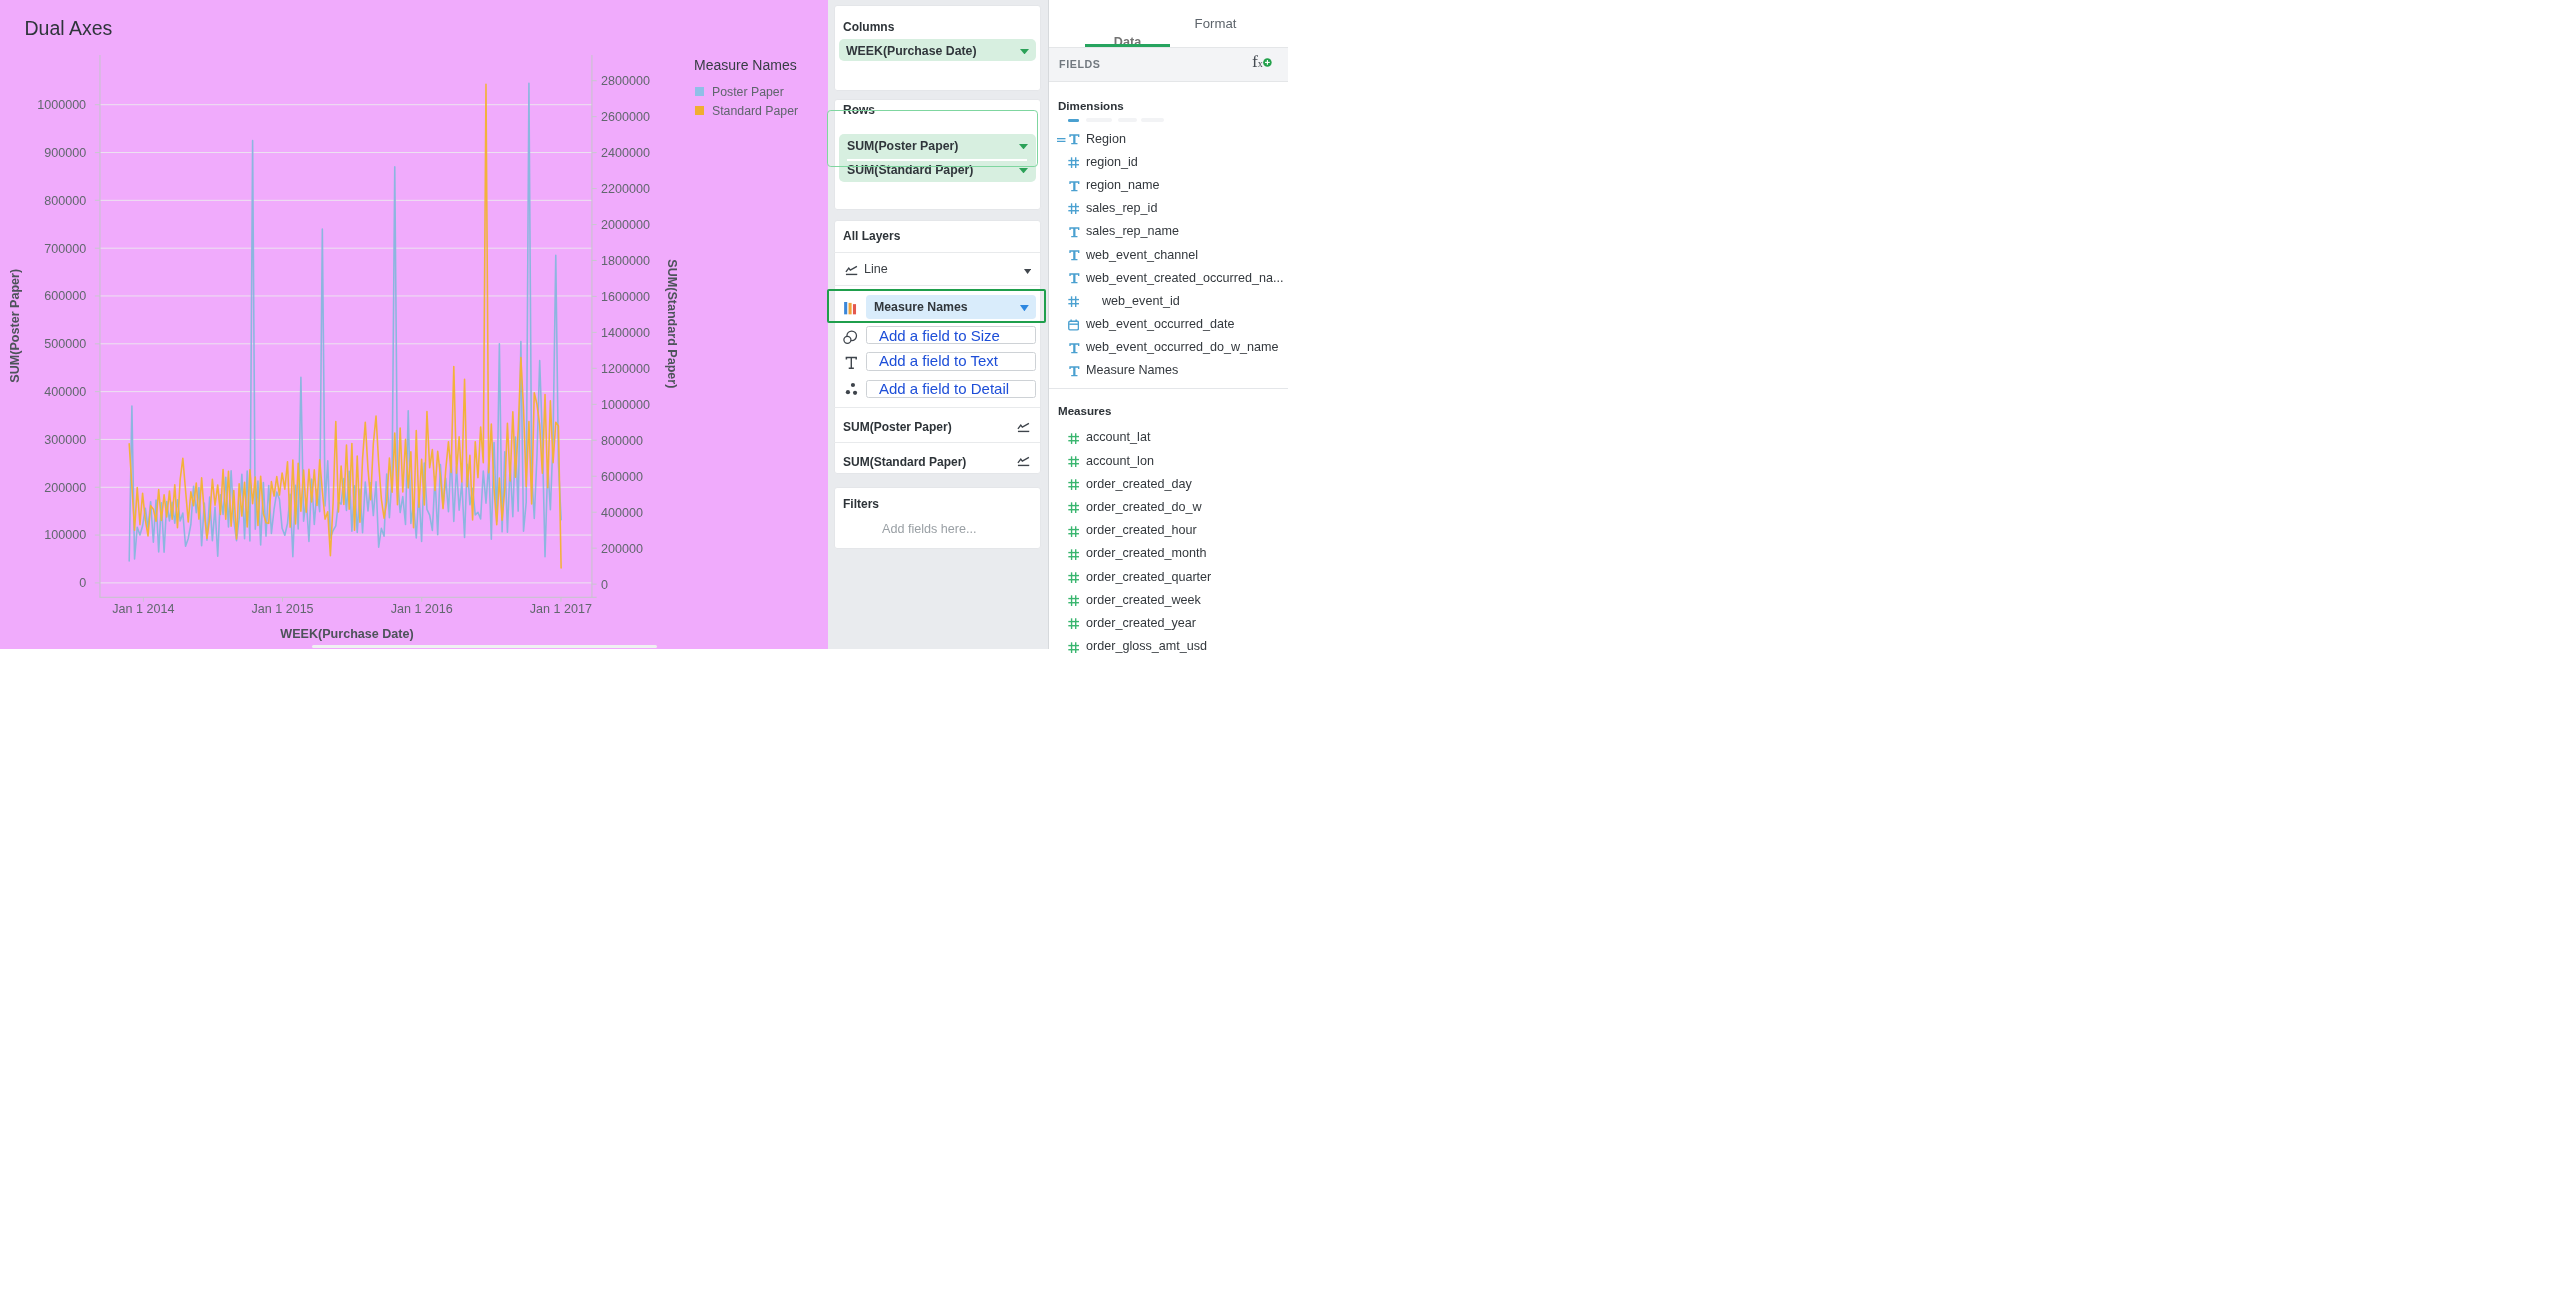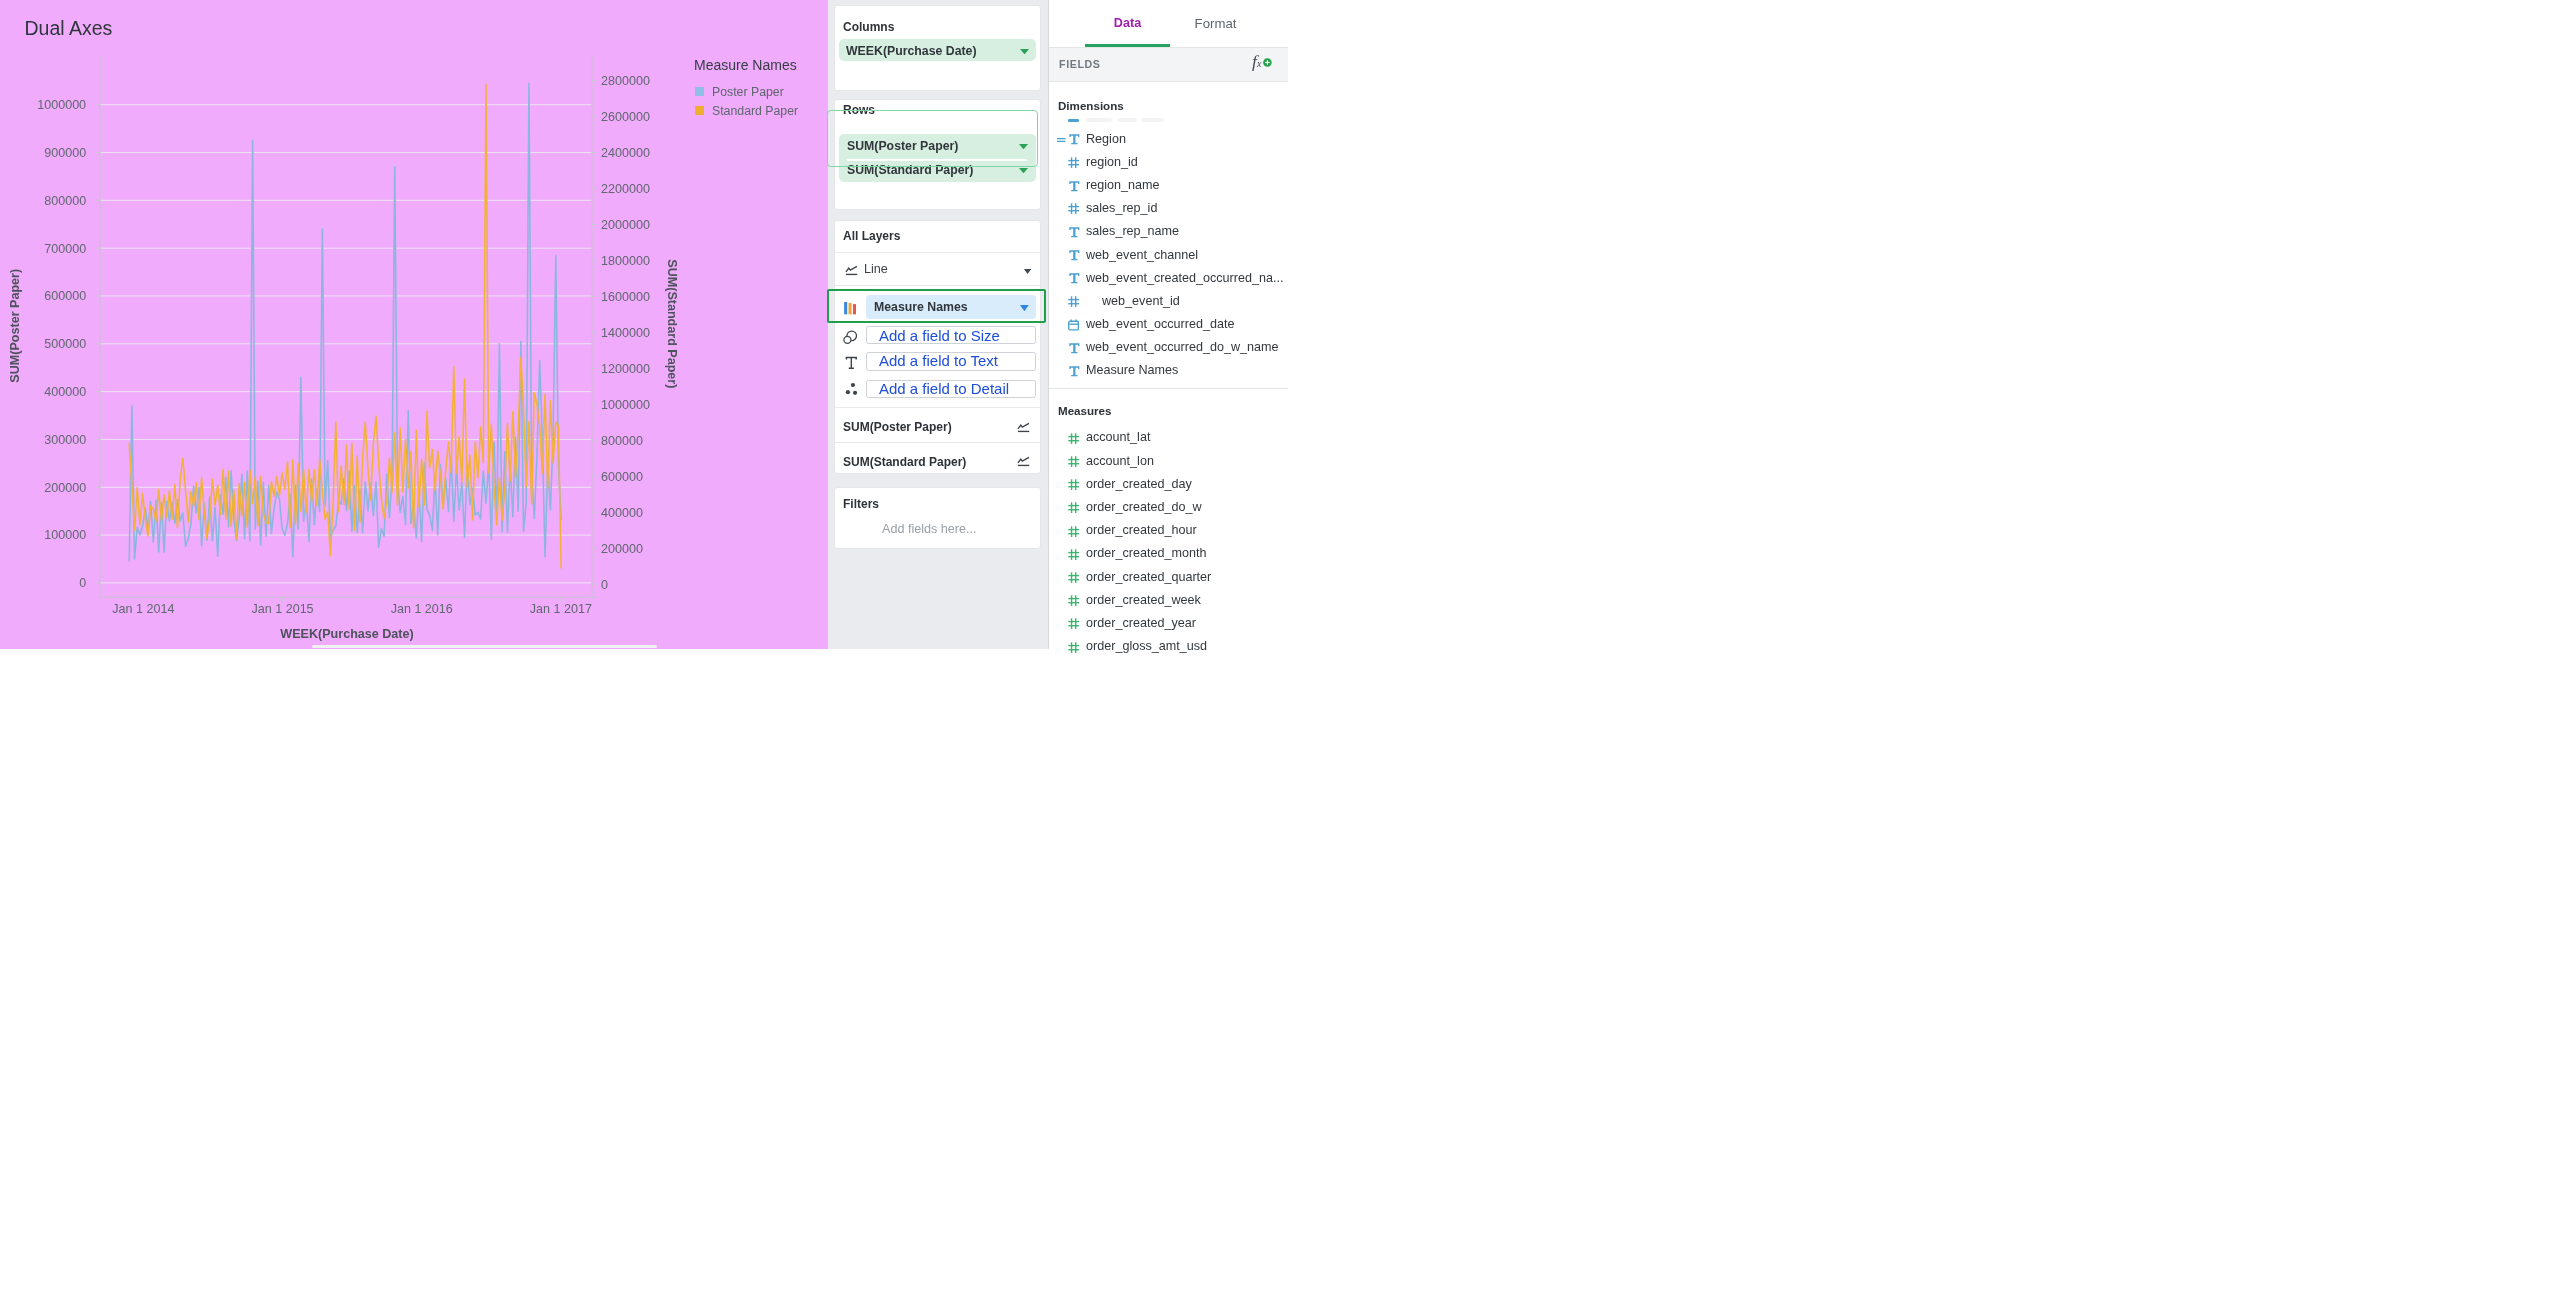--- a/index.html
+++ b/index.html
@@ -8,25 +8,25 @@
 .h1 { font-size:12px; font-weight:700; color:#2d3338; line-height:12px; white-space:nowrap; }
 .h2 { font-size:11.6px; font-weight:700; color:#2c3237; line-height:12px; white-space:nowrap; }
 .body1 { font-size:12.6px; color:#3b4045; line-height:12.6px; }
 .pill-g { background:#d7efe0; border-radius:5px; }
 .pill-b { background:#d9ecfb; border-radius:3.8px; }
 .pilltxt { font-size:12.3px; font-weight:700; color:#30363b; line-height:12.3px; white-space:nowrap; }
 .inp { border:0.6px solid #ced2d6; border-radius:2.5px; background:#fff; }
 .ph { font-size:15px; color:#1d4ed8; line-height:12px; white-space:nowrap; }
 .ph2 { font-size:12.6px; color:#9aa0a5; line-height:12.6px; white-space:nowrap;margin-left:39px; }
 .sep { height:0.6px; background:#e8eaec; }
-.tab-on { font-size:12.6px; font-weight:700; color:#a21caf; line-height:12.6px; }
+.tab-on { font-size:12.6px; font-weight:700; color:#737373; line-height:12.6px;margin-top:19px; }
 .tab-off { font-size:13.2px; color:#5d646b; line-height:13.2px; }
 .fields { font-size:10.7px; font-weight:700; color:#71787f; letter-spacing:0.6px; line-height:10.7px; }
 .fname { font-size:12.6px; color:#33383d; line-height:13.2px; white-space:nowrap; }
-.fx { font-family:"Liberation Serif", serif; font-style:italic; font-weight:400; font-size:17.6px; color:#454b52; line-height:17.6px; }
+.fx { font-family:"Liberation Serif", serif; font-weight:400; font-size:17.6px; color:#454b52; line-height:17.6px; }
 .fxs { font-size:10px; }
 .tick { font-size:20px; fill:#61676e; font-family:"Liberation Sans", sans-serif; }
 .axt { font-size:20px; font-weight:700; fill:#4d535a; font-family:"Liberation Sans", sans-serif; }
 #title { position:absolute; left:24.5px; top:18px; font-size:19.5px; color:#2f353b; line-height:20px; }
 .lg-title { position:absolute; left:694px; top:58px; font-size:14px; color:#373d44; line-height:14px; }
 .lg-item { position:absolute; font-size:12.3px; color:#5f666d; line-height:12.6px; }
 .lg-sq { position:absolute; width:8.8px; height:9px; }
 </style></head>
 <body>
 <div class="abs" style="left:0;top:0;width:828px;height:649px;background:#f0abfc">

